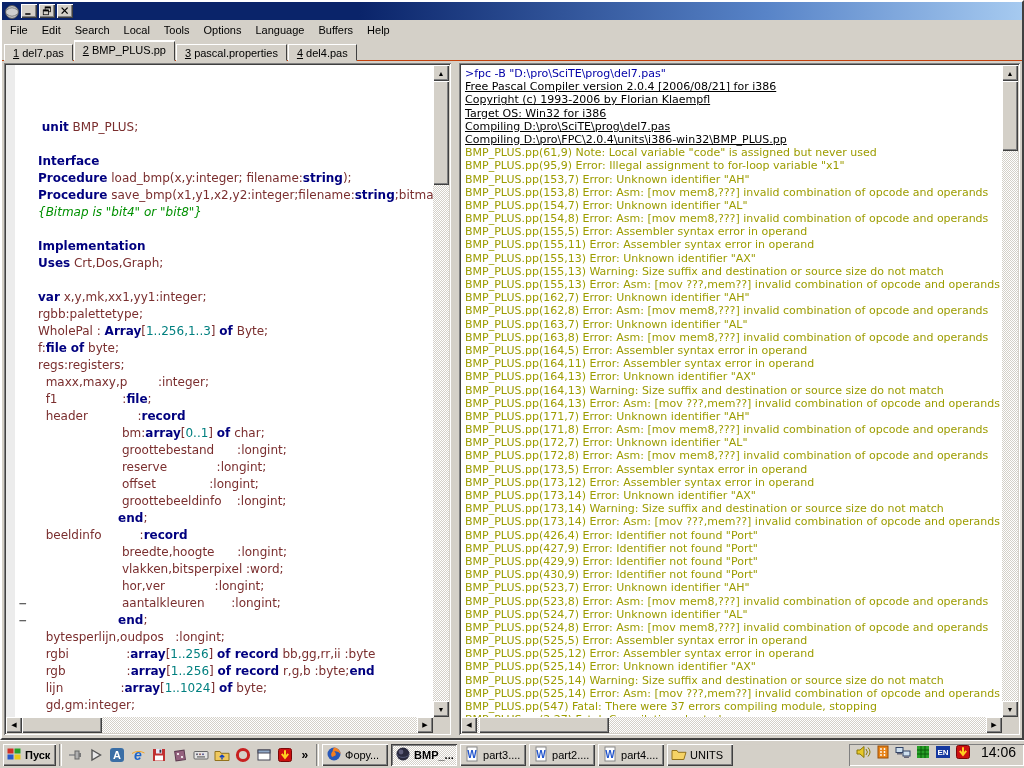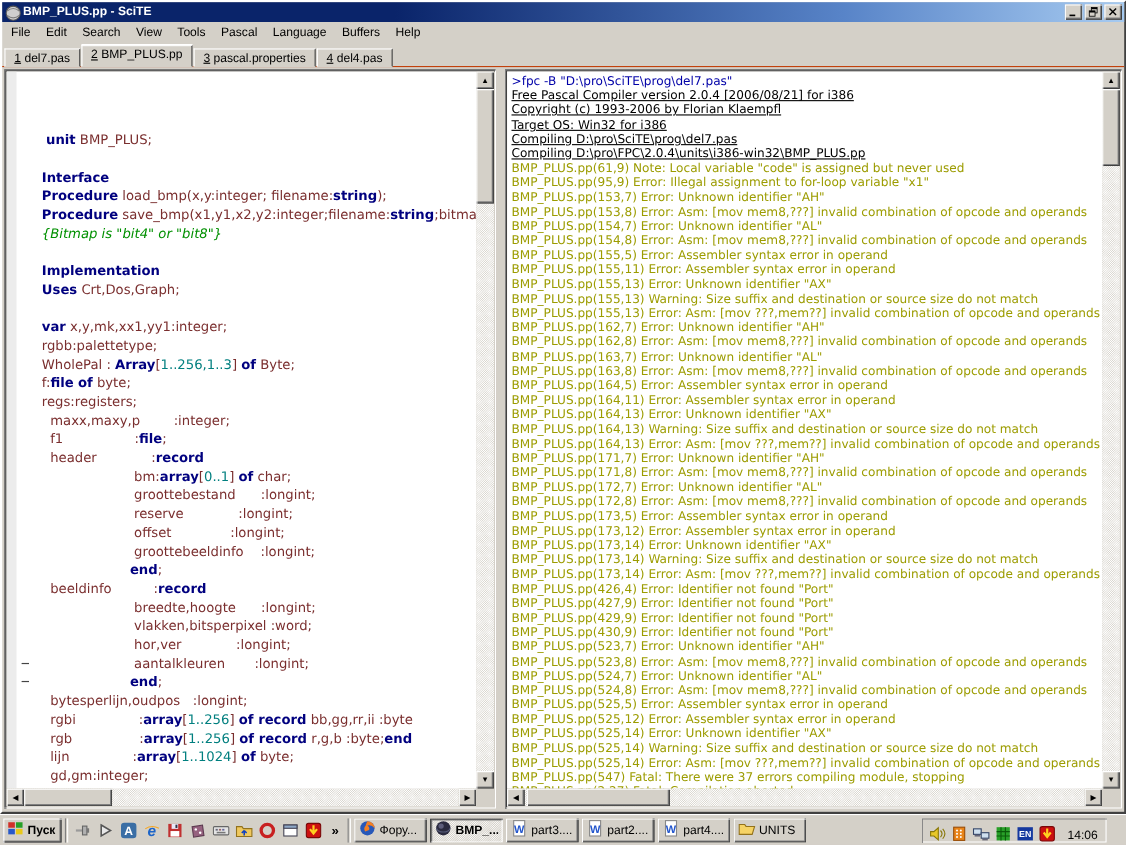--- a/index.html
+++ b/index.html
@@ -95,35 +95,34 @@
   .taskbtn { height:22px; width:66px; display:flex; align-items:center; gap:3px; padding:0 4px;
              font-size:11px; background:#D4D0C8; white-space:nowrap; overflow:hidden;
              box-shadow: inset 1px 1px 0 #fff, inset -1px -1px 0 #404040, inset -2px -2px 0 #808080; }
   .taskbtn.active { box-shadow: inset 1px 1px 0 #404040, inset -1px -1px 0 #fff, inset 2px 2px 0 #808080;
     background-image:
       linear-gradient(45deg,#fff 25%,transparent 25%,transparent 75%,#fff 75%),
       linear-gradient(45deg,#fff 25%,transparent 25%,transparent 75%,#fff 75%);
     background-size:2px 2px; background-position:0 0,1px 1px; font-weight:bold; }
   .taskbtn svg { flex:0 0 auto; }
   .taskbtn .tl { overflow:hidden; text-overflow:clip; }
-  .tray { margin-left:auto; margin-right:18px; height:22px; display:flex; align-items:flex-end; gap:4px;
+  .tray { margin-left:auto; margin-right:0; height:22px; display:flex; align-items:flex-start; gap:4px;
           padding:0 8px 0 6px; box-shadow: inset 1px 1px 0 #808080, inset -1px -1px 0 #fff; }
   .tray .ti { width:16px; height:16px; }
-  .clock { font-size:11px; padding-left:6px; }
+  .clock { font-size:14px; padding-left:6px; }
 </style>
 </head>
 <body>
 
 <div class="win">
   <div class="titlebar">
     <span class="ticon" id="title-icon"><svg width="16" height="16" viewBox="0 0 16 16">
           <circle cx="8" cy="8" r="6.4" fill="#cfcfcf" stroke="#555"></circle>
           <path d="M2.5 6 q5.5-4.5 11 0 M2.5 10 q5.5 4.5 11 0" stroke="#808080" fill="none"></path>
         </svg></span>
-    <span class="ttext">BMP_PLUS.pp - SciTE</span>
     <span class="tbtns">
       <span class="tbtn" id="btn-min">
           <svg width="16" height="16" viewBox="0 0 16 16">
             <rect x="3" y="11" width="7" height="2" fill="#000"></rect>
           </svg>
         </span>
       <span class="tbtn" id="btn-restore">
           <svg width="16" height="16" viewBox="0 0 16 16">
             <rect x="5.5" y="2.5" width="7" height="6.5" fill="none" stroke="#000"></rect>
             <rect x="5.5" y="2.5" width="7" height="2" fill="#000"></rect>
@@ -136,23 +135,23 @@
             <path d="M3.5 3.5 L11.5 11.5 M11.5 3.5 L3.5 11.5" stroke="#000" stroke-width="1.7"></path>
           </svg>
         </span>
     </span>
   </div>
 
   <div class="menubar" id="menubar">
       <span class="menuitem">File</span>
       <span class="menuitem">Edit</span>
       <span class="menuitem">Search</span>
-      <span class="menuitem">View</span>
+      <span class="menuitem">Local</span>
       <span class="menuitem">Tools</span>
-      <span class="menuitem">Pascal</span>
+      <span class="menuitem">Options</span>
       <span class="menuitem">Language</span>
       <span class="menuitem">Buffers</span>
       <span class="menuitem">Help</span>
     </div>
 
   <div class="tabbar" id="tabbar">
       <span class="tab"><span class="tnum">1</span><span> del7.pas</span></span>
       <span class="tab active"><span class="tnum">2</span><span> BMP_PLUS.pp</span></span>
       <span class="tab"><span class="tnum">3</span><span> pascal.properties</span></span>
       <span class="tab"><span class="tnum">4</span><span> del4.pas</span></span>

